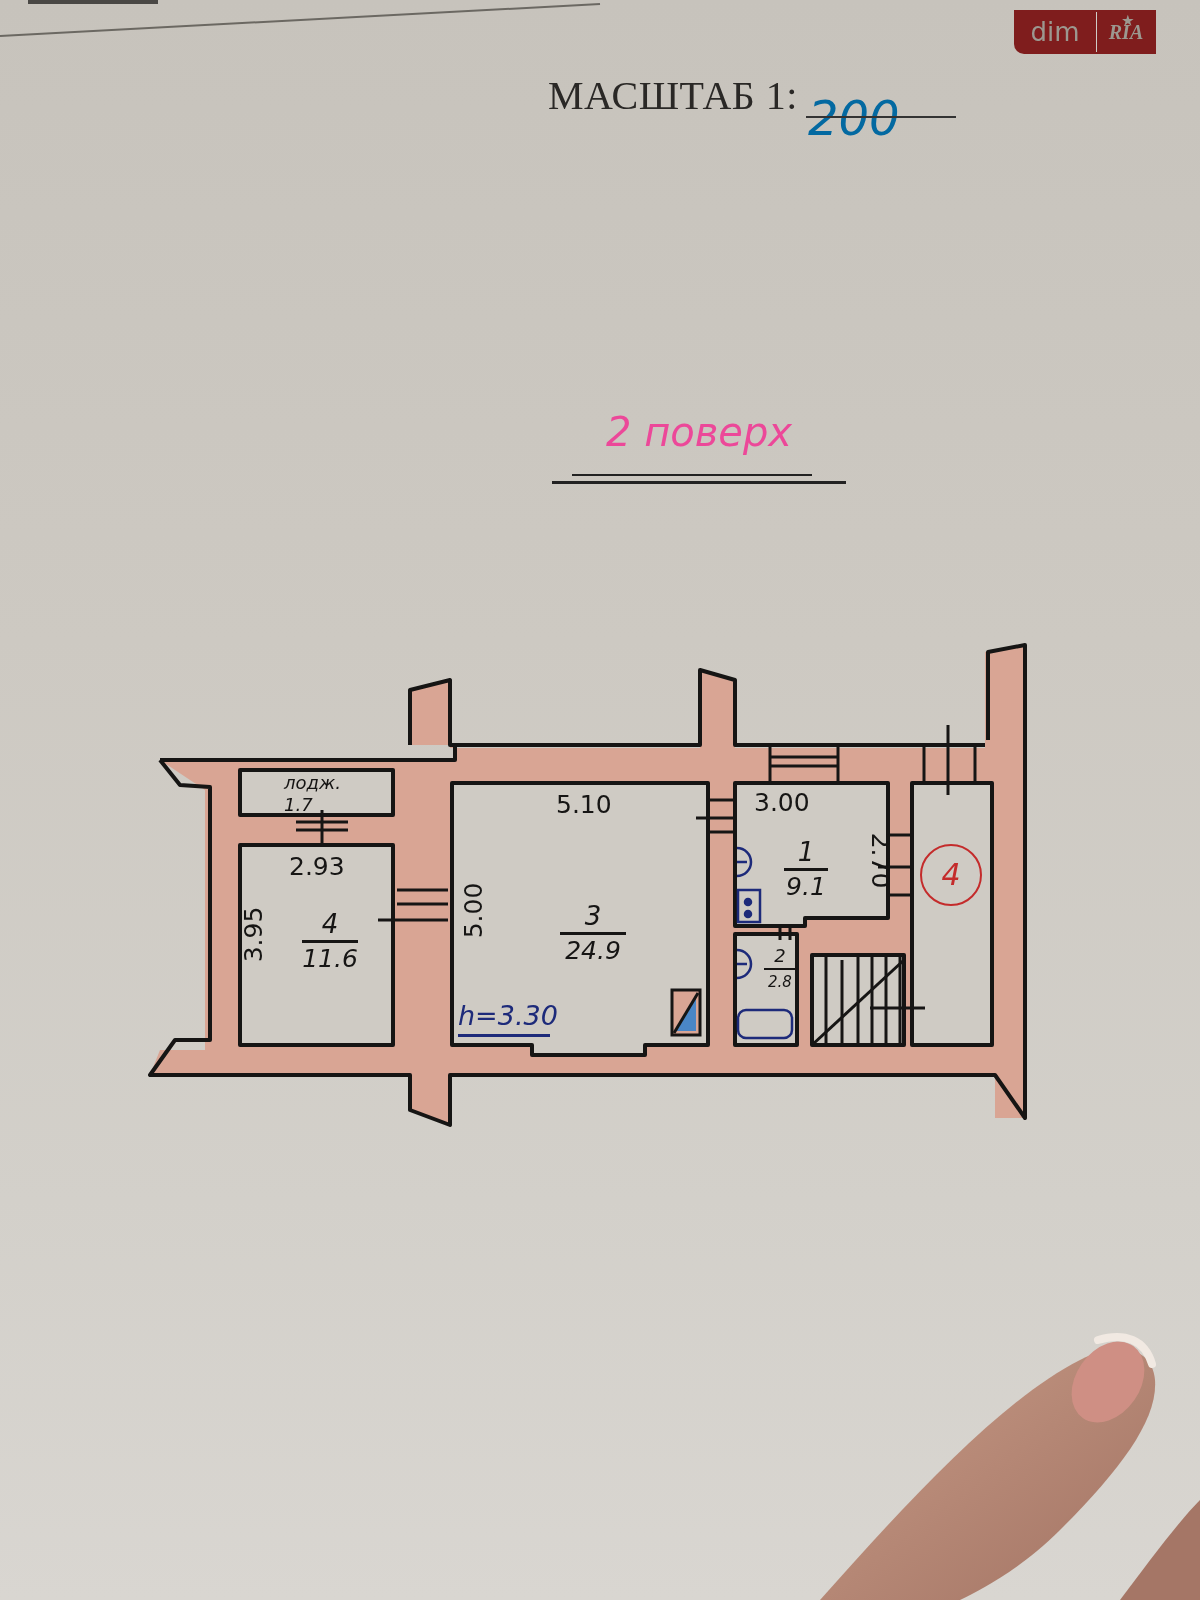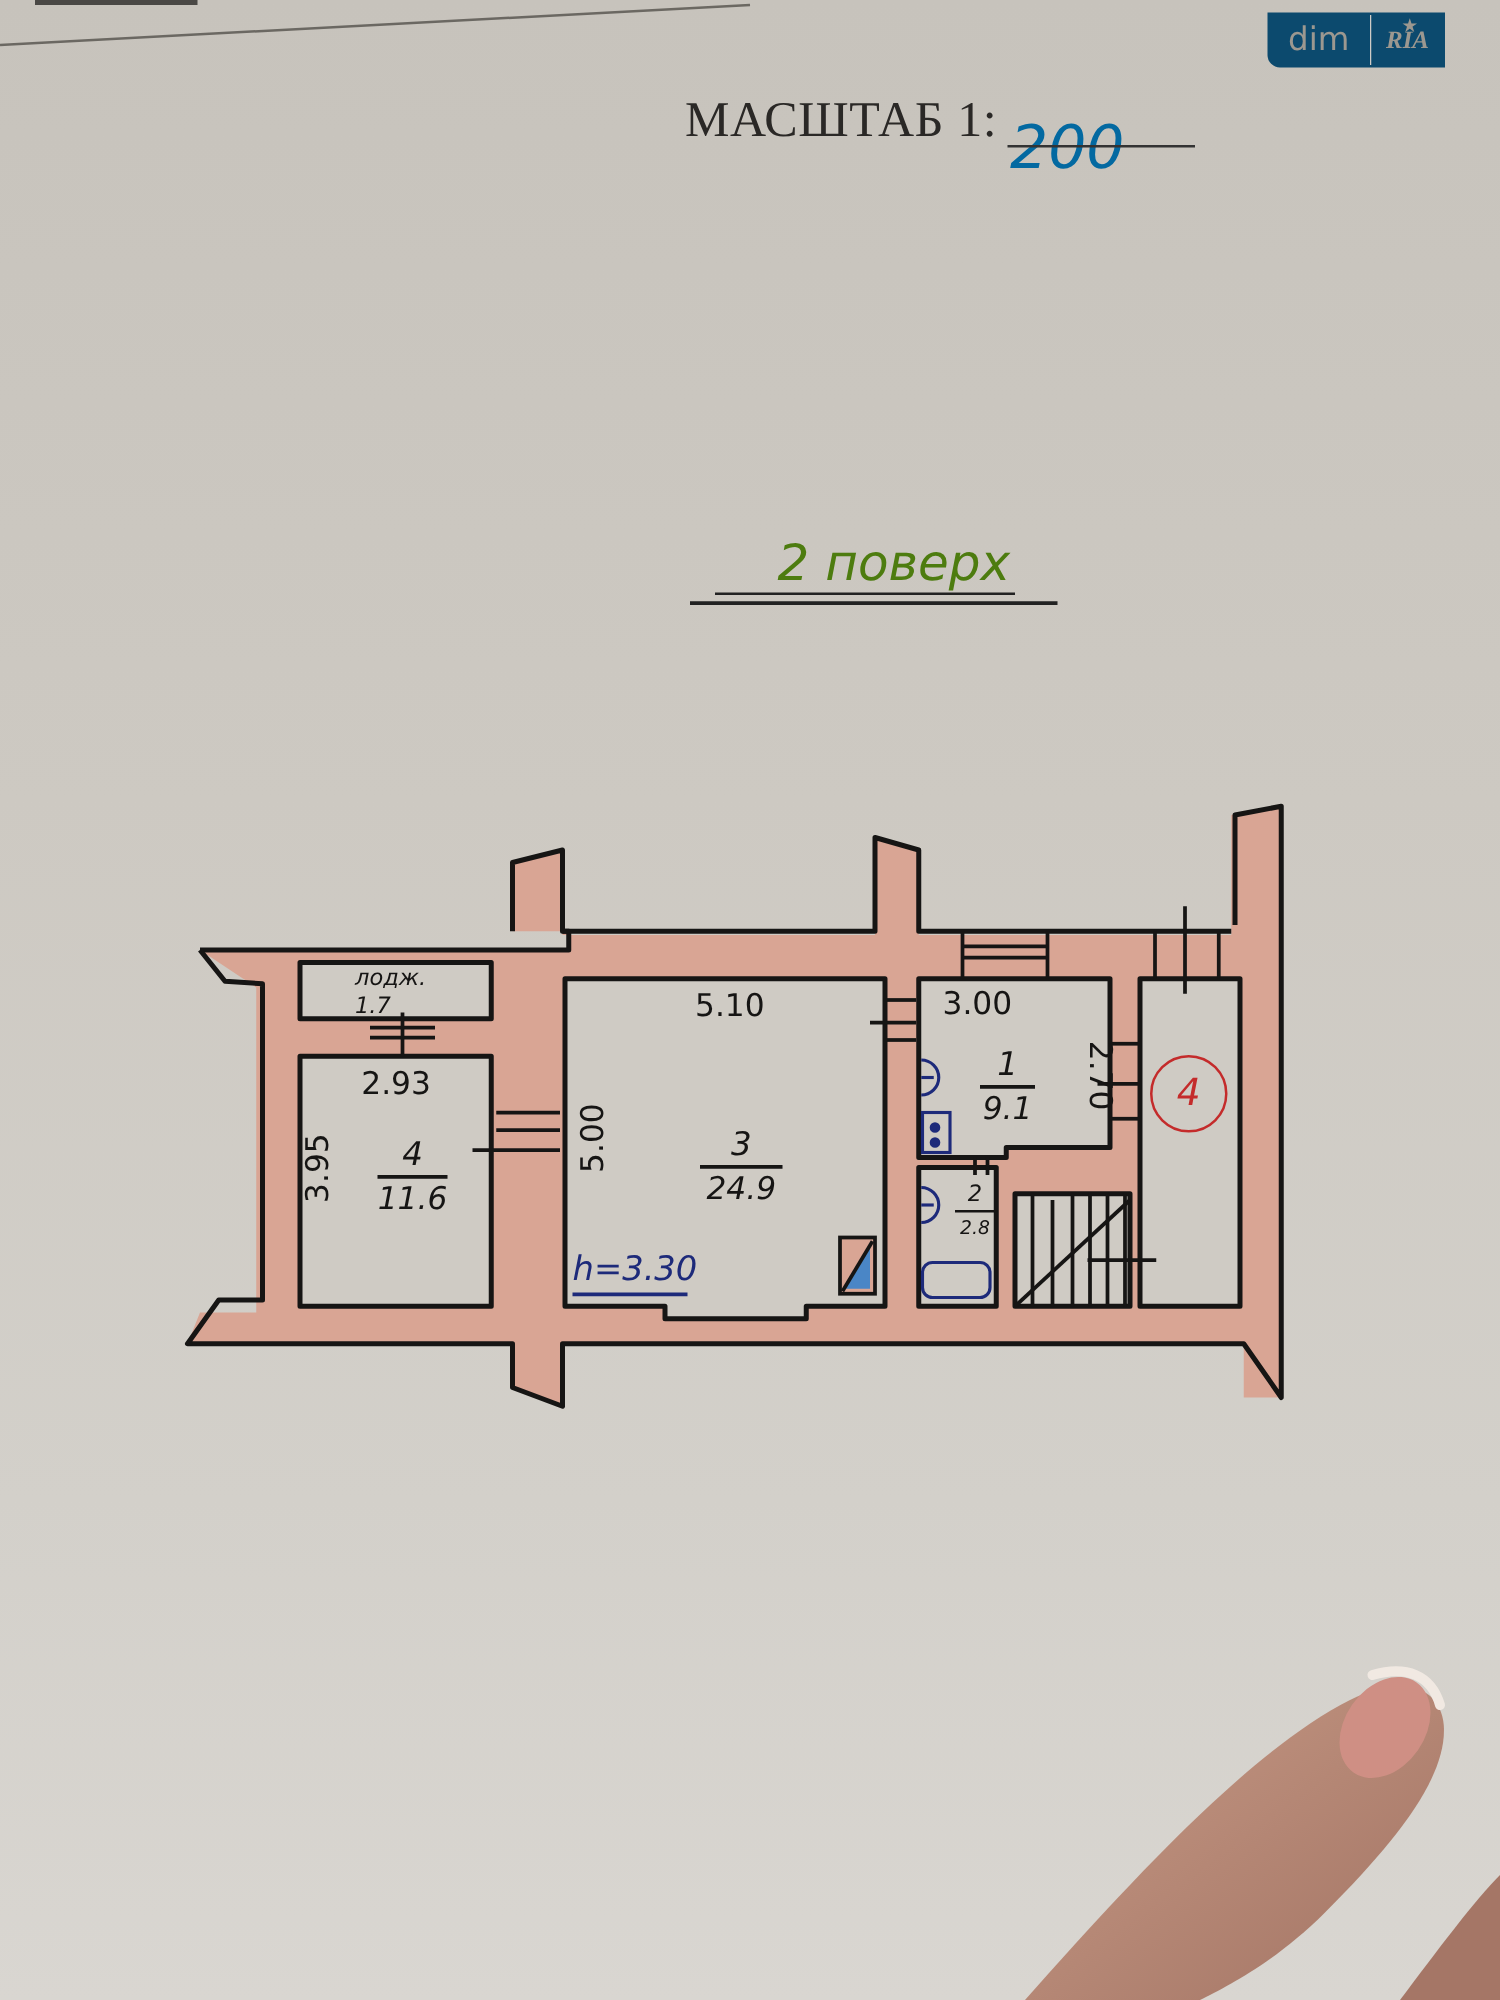--- a/index.html
+++ b/index.html
@@ -6,21 +6,21 @@
   body {
     width:1200px; height:1600px; overflow:hidden; position:relative;
     background: linear-gradient(180deg, #c7c3bc 0%, #cdc9c2 40%, #d3d0ca 75%, #d9d6d1 100%);
     font-family: "Liberation Serif", serif;
   }
   .paper-edge {
     position:absolute; left:0; top:0; width:1200px; height:40px;
   }
   .watermark {
     position:absolute; left:1014px; top:10px; width:142px; height:44px;
-    background:#0c4a6e; border-radius:0 0 0 10px; display:flex; align-items:center;
+    background:#7f1d1d; border-radius:0 0 0 10px; display:flex; align-items:center;
   }
   .wm-dim {
     font-family:"DejaVu Sans", sans-serif; font-size:26px; color:#9c9890;
     width:82px; text-align:center; line-height:44px;
   }
   .wm-sep { width:1px; height:40px; background:#cfccc7; }
   .wm-ria {
     font-family:"Liberation Serif", serif; font-weight:bold; font-size:20px; color:#9c9890;
     width:58px; text-align:center; position:relative; font-style:italic;
   }
@@ -29,22 +29,22 @@
     position:absolute; left:532px; top:72px; font-size:40px; color:#2a2826;
     letter-spacing:0.5px;
     margin-left:16px;
   }
   .scale-value {
     position:absolute; left:808px; top:90px; font-size:48px; color:#0369a1;
     font-family:"DejaVu Sans", sans-serif; font-style:italic;
   }
   .scale-underline { position:absolute; left:806px; top:116px; width:150px; height:2px; background:#333; }
   .floor-title {
-    position:absolute; left:606px; top:428px; font-size:40px; color:#4d7c0f;
-    font-family:"DejaVu Sans", sans-serif; font-style:italic;margin-left:16px;
+    position:absolute; left:606px; top:409px; font-size:40px; color:#ec4899;
+    font-family:"DejaVu Sans", sans-serif; font-style:italic;
   }
   .floor-underline1 { position:absolute; left:572px; top:474px; width:240px; height:2px; background:#222; }
   .floor-underline2 { position:absolute; left:552px; top:481px; width:294px; height:3px; background:#222; }
   svg.plan { position:absolute; left:0; top:0; }
   .lbl { position:absolute; font-family:"DejaVu Sans", sans-serif; color:#161514; font-size:25px; white-space:nowrap; }
   .lbl.small { font-size:18px; }
   .frac { position:absolute; text-align:center; font-family:"DejaVu Sans", sans-serif; color:#161514; }
   .frac .num { display:block; font-size:26px; line-height:28px; font-style:italic; }
   .frac .bar { display:block; height:3px; background:#161514; margin:2px 0; }
   .frac .den { display:block; font-size:25px; line-height:28px; font-style:italic; }

